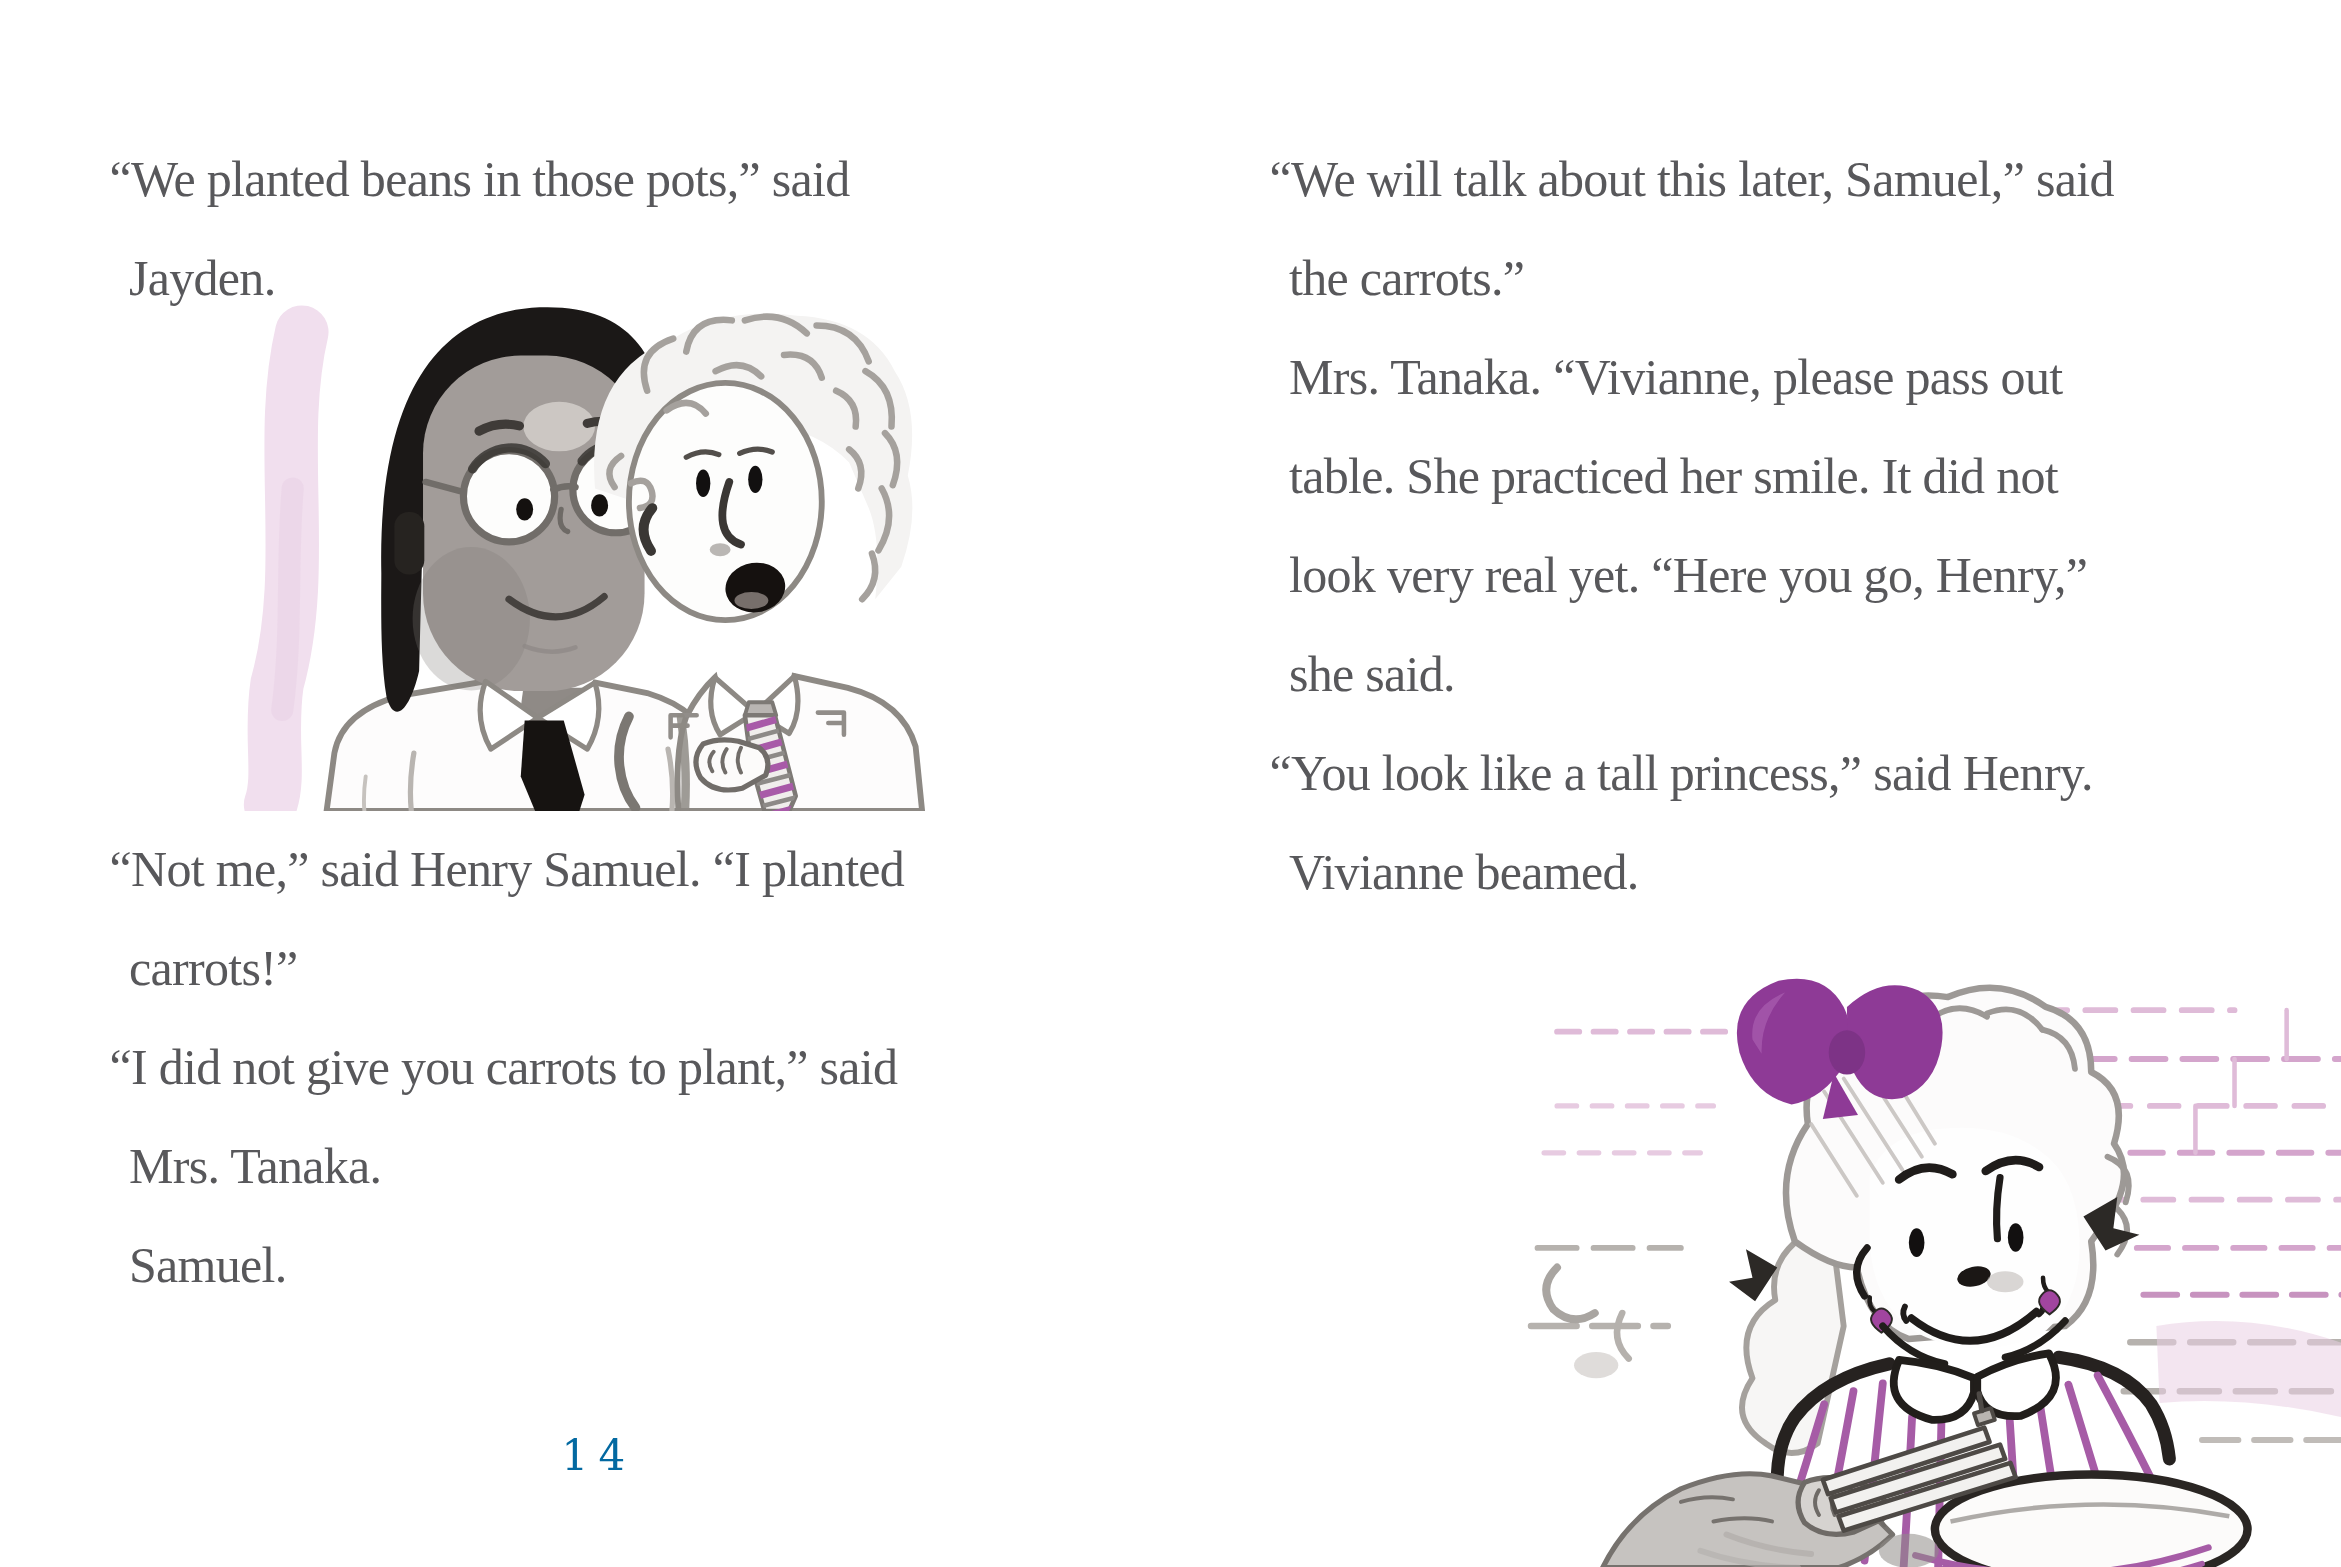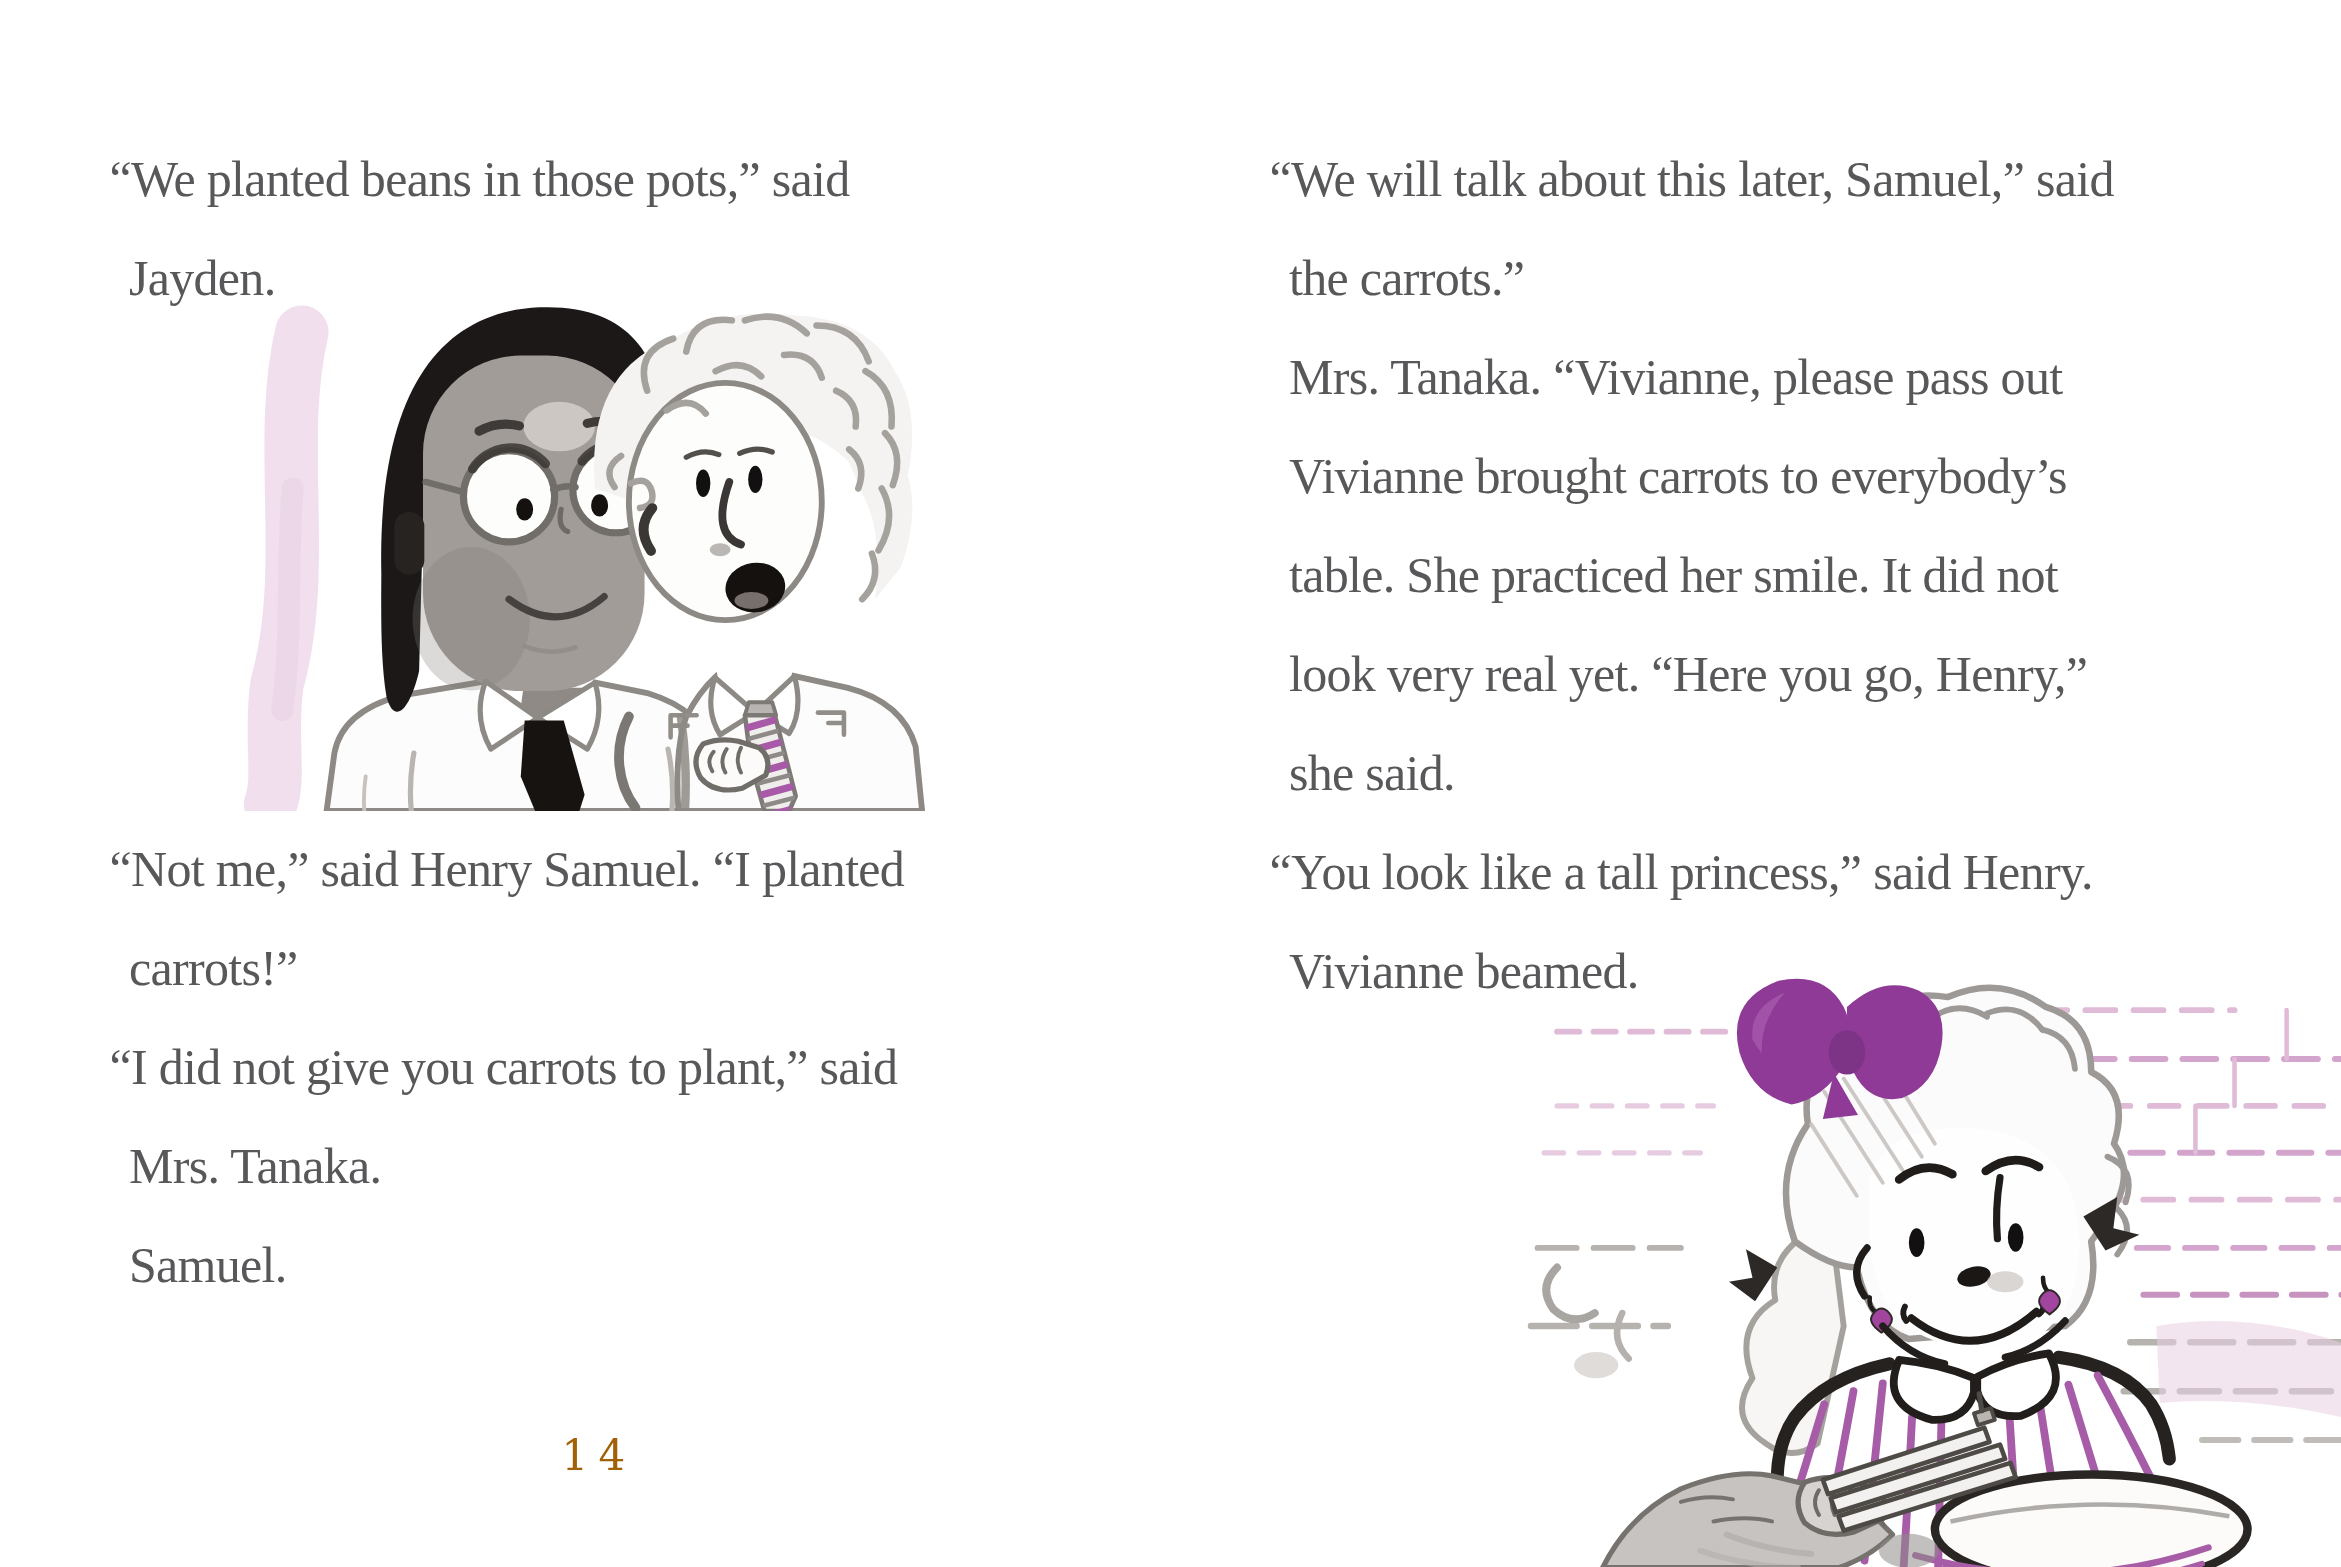--- a/index.html
+++ b/index.html
@@ -17,21 +17,21 @@
     font-size:50px;letter-spacing:-0.7px;line-height:99px;height:99px;
     white-space:nowrap;
   }
   .hang{text-indent:-19.5px;}
   #left-text-top{left:117px;top:130px;}
   #left-text-bottom{left:117px;top:820px;}
   #right-text{left:118px;top:130px;}
   #page-number{
     position:absolute;left:528px;top:1431px;width:117px;text-align:center;
     font-family:"DejaVu Serif", serif;
-    font-size:42px;letter-spacing:10.4px;color:#a16207;
+    font-size:42px;letter-spacing:10.4px;color:#0369a1;
   }
   .illo{position:absolute;}
   #illo-left{left:218px;top:293px;width:704px;height:518px;}
   #illo-right{left:1518px;top:961px;width:824px;height:607px;}
   svg{display:block;width:100%;height:100%;}
 </style>
 </head>
 <body>
 
 <div class="page" id="left-page">
@@ -178,21 +178,20 @@
 
   <div id="page-number">14</div>
 </div>
 
 <div class="page" id="right-page">
 
   <div class="textblock" id="right-text">
     <div class="line hang">“We will talk about this later, Samuel,” said</div>
     <div class="line">the carrots.”</div>
     <div class="line">Mrs. Tanaka. “Vivianne, please pass out</div>
-    <div class="line">Vivianne brought carrots to everybody’s</div>
     <div class="line">table. She practiced her smile. It did not</div>
     <div class="line">look very real yet. “Here you go, Henry,”</div>
     <div class="line">she said.</div>
     <div class="line hang">“You look like a tall princess,” said Henry.</div>
     <div class="line">Vivianne beamed.</div>
   </div>
 </div>
 
 <div class="illo" id="illo-right" role="img" aria-label="Watercolor illustration of Vivianne, a smiling girl with curly white hair, a large purple bow, heart earrings, and a purple-striped dress with a white collar, holding carrot sticks over a plate in front of a pink brick wall.">
   <svg viewBox="0 0 1265 931" xmlns="http://www.w3.org/2000/svg">

